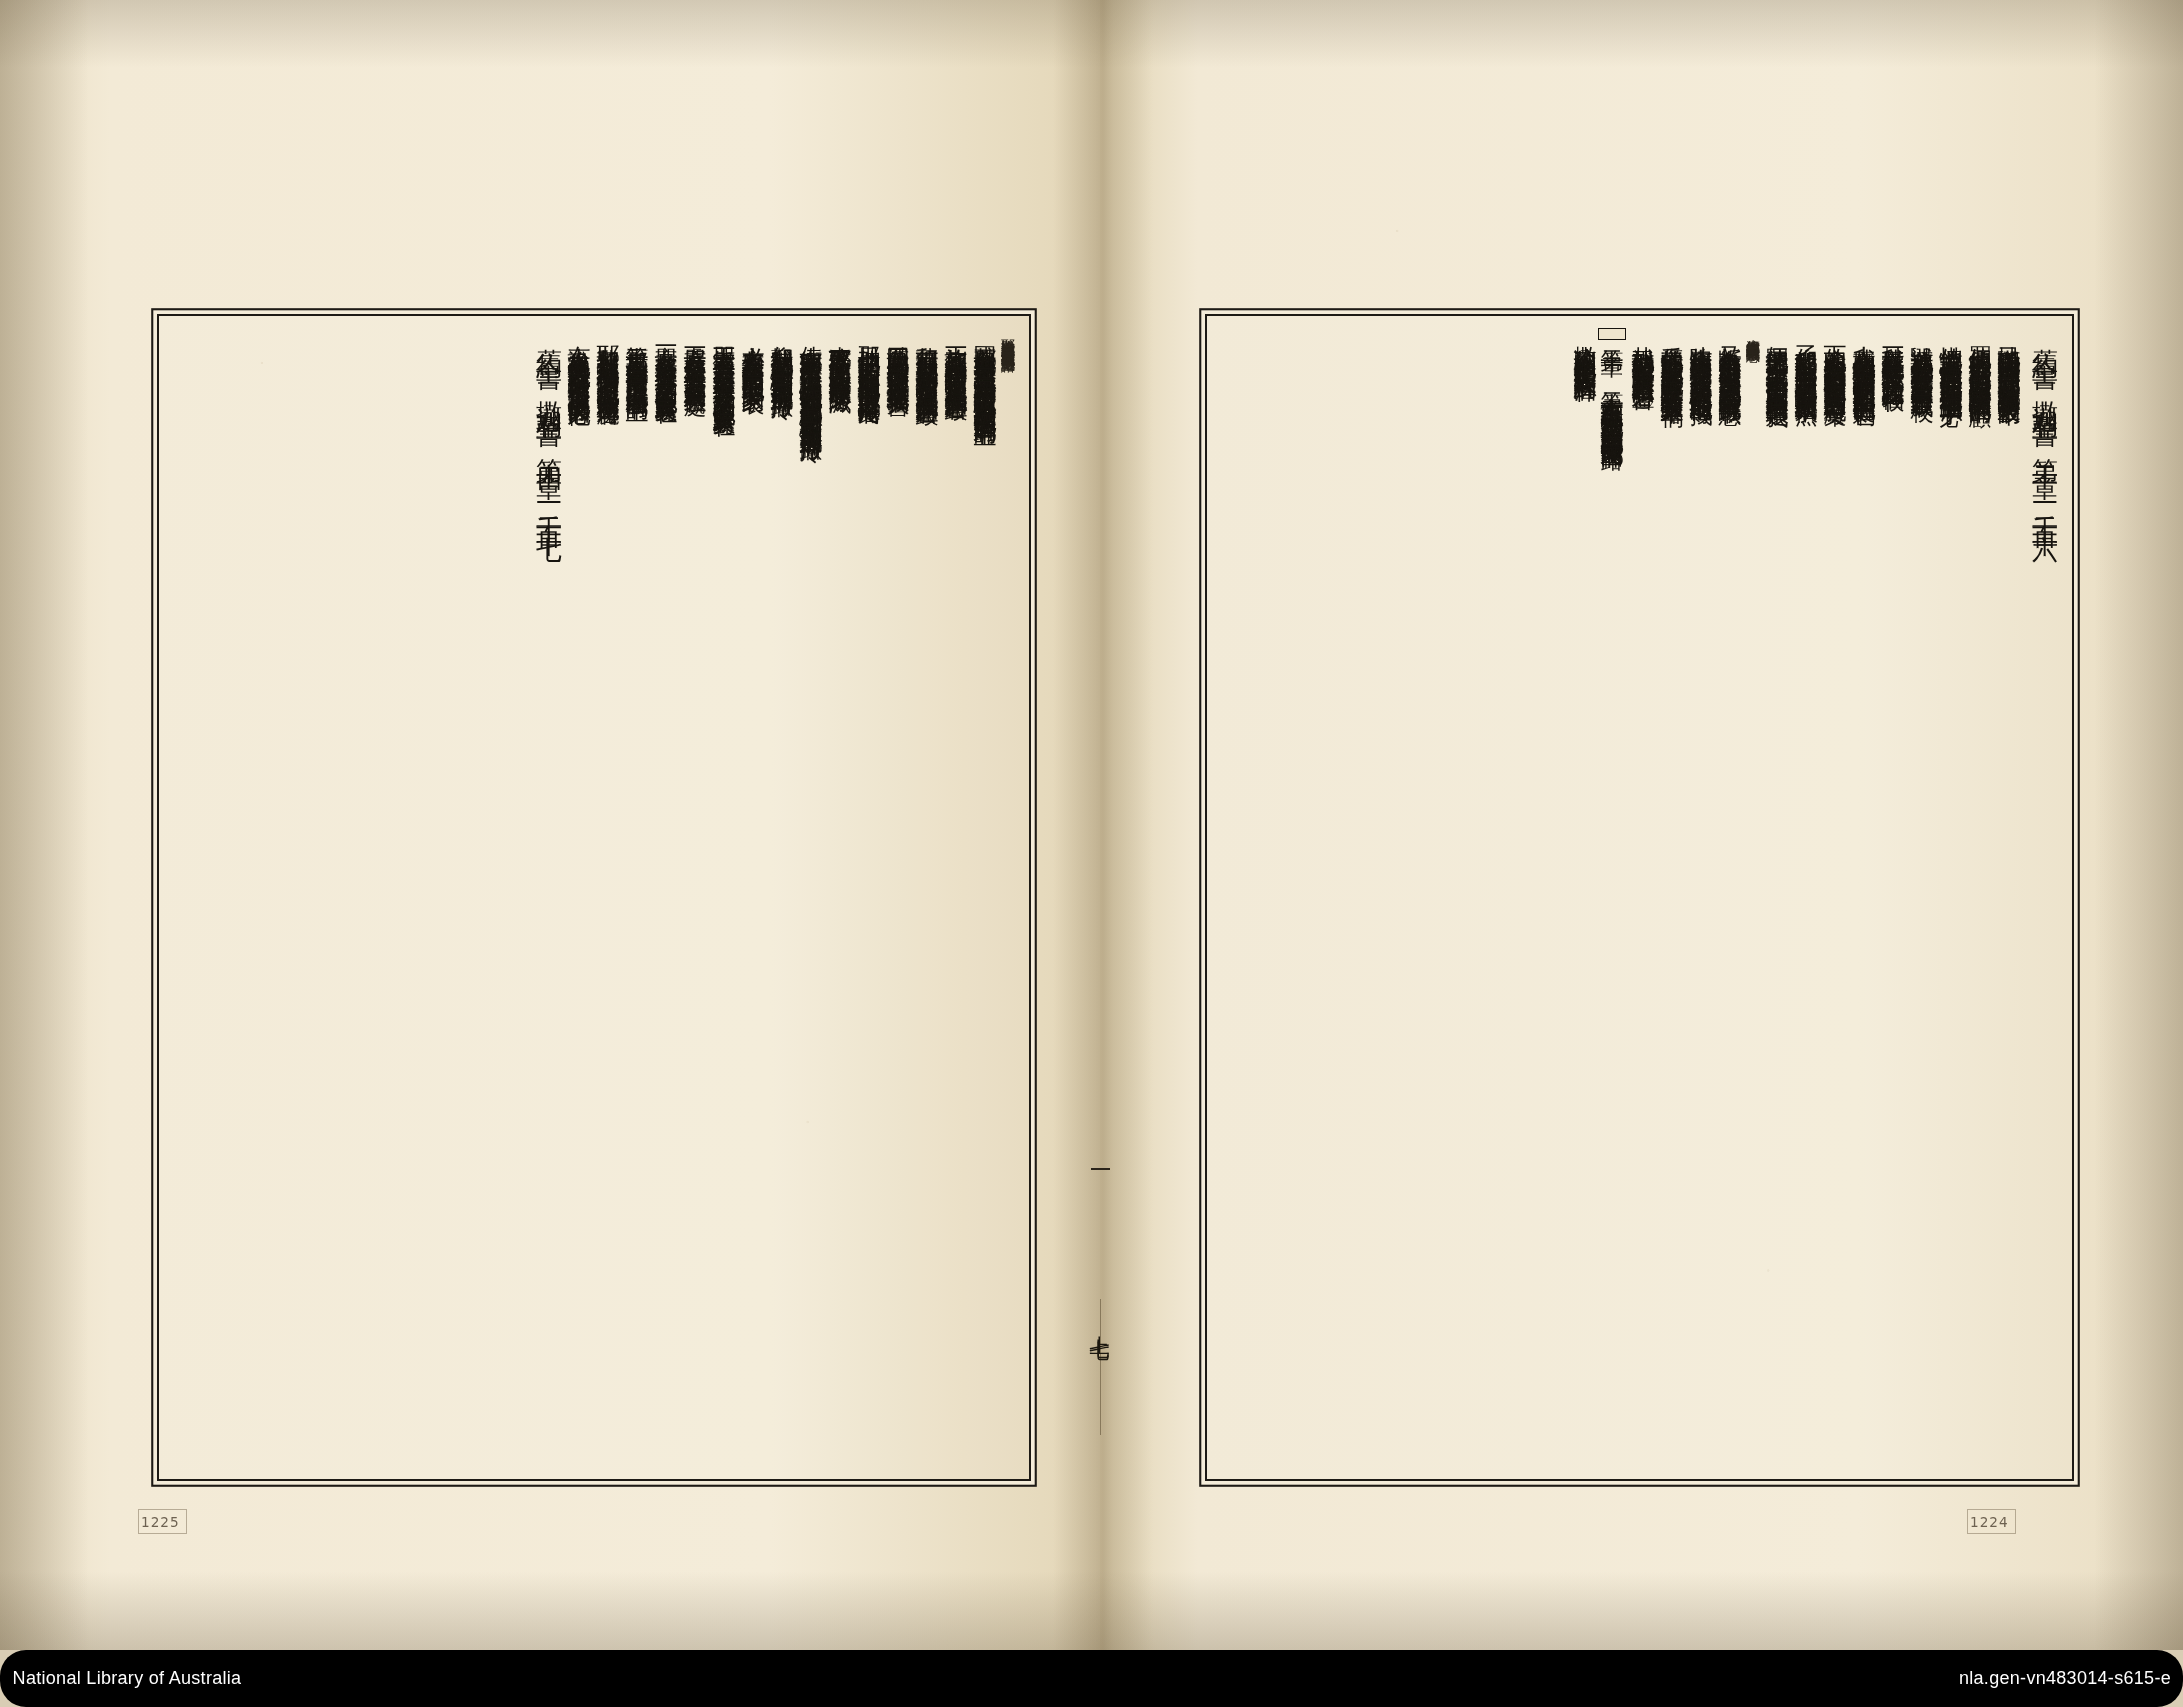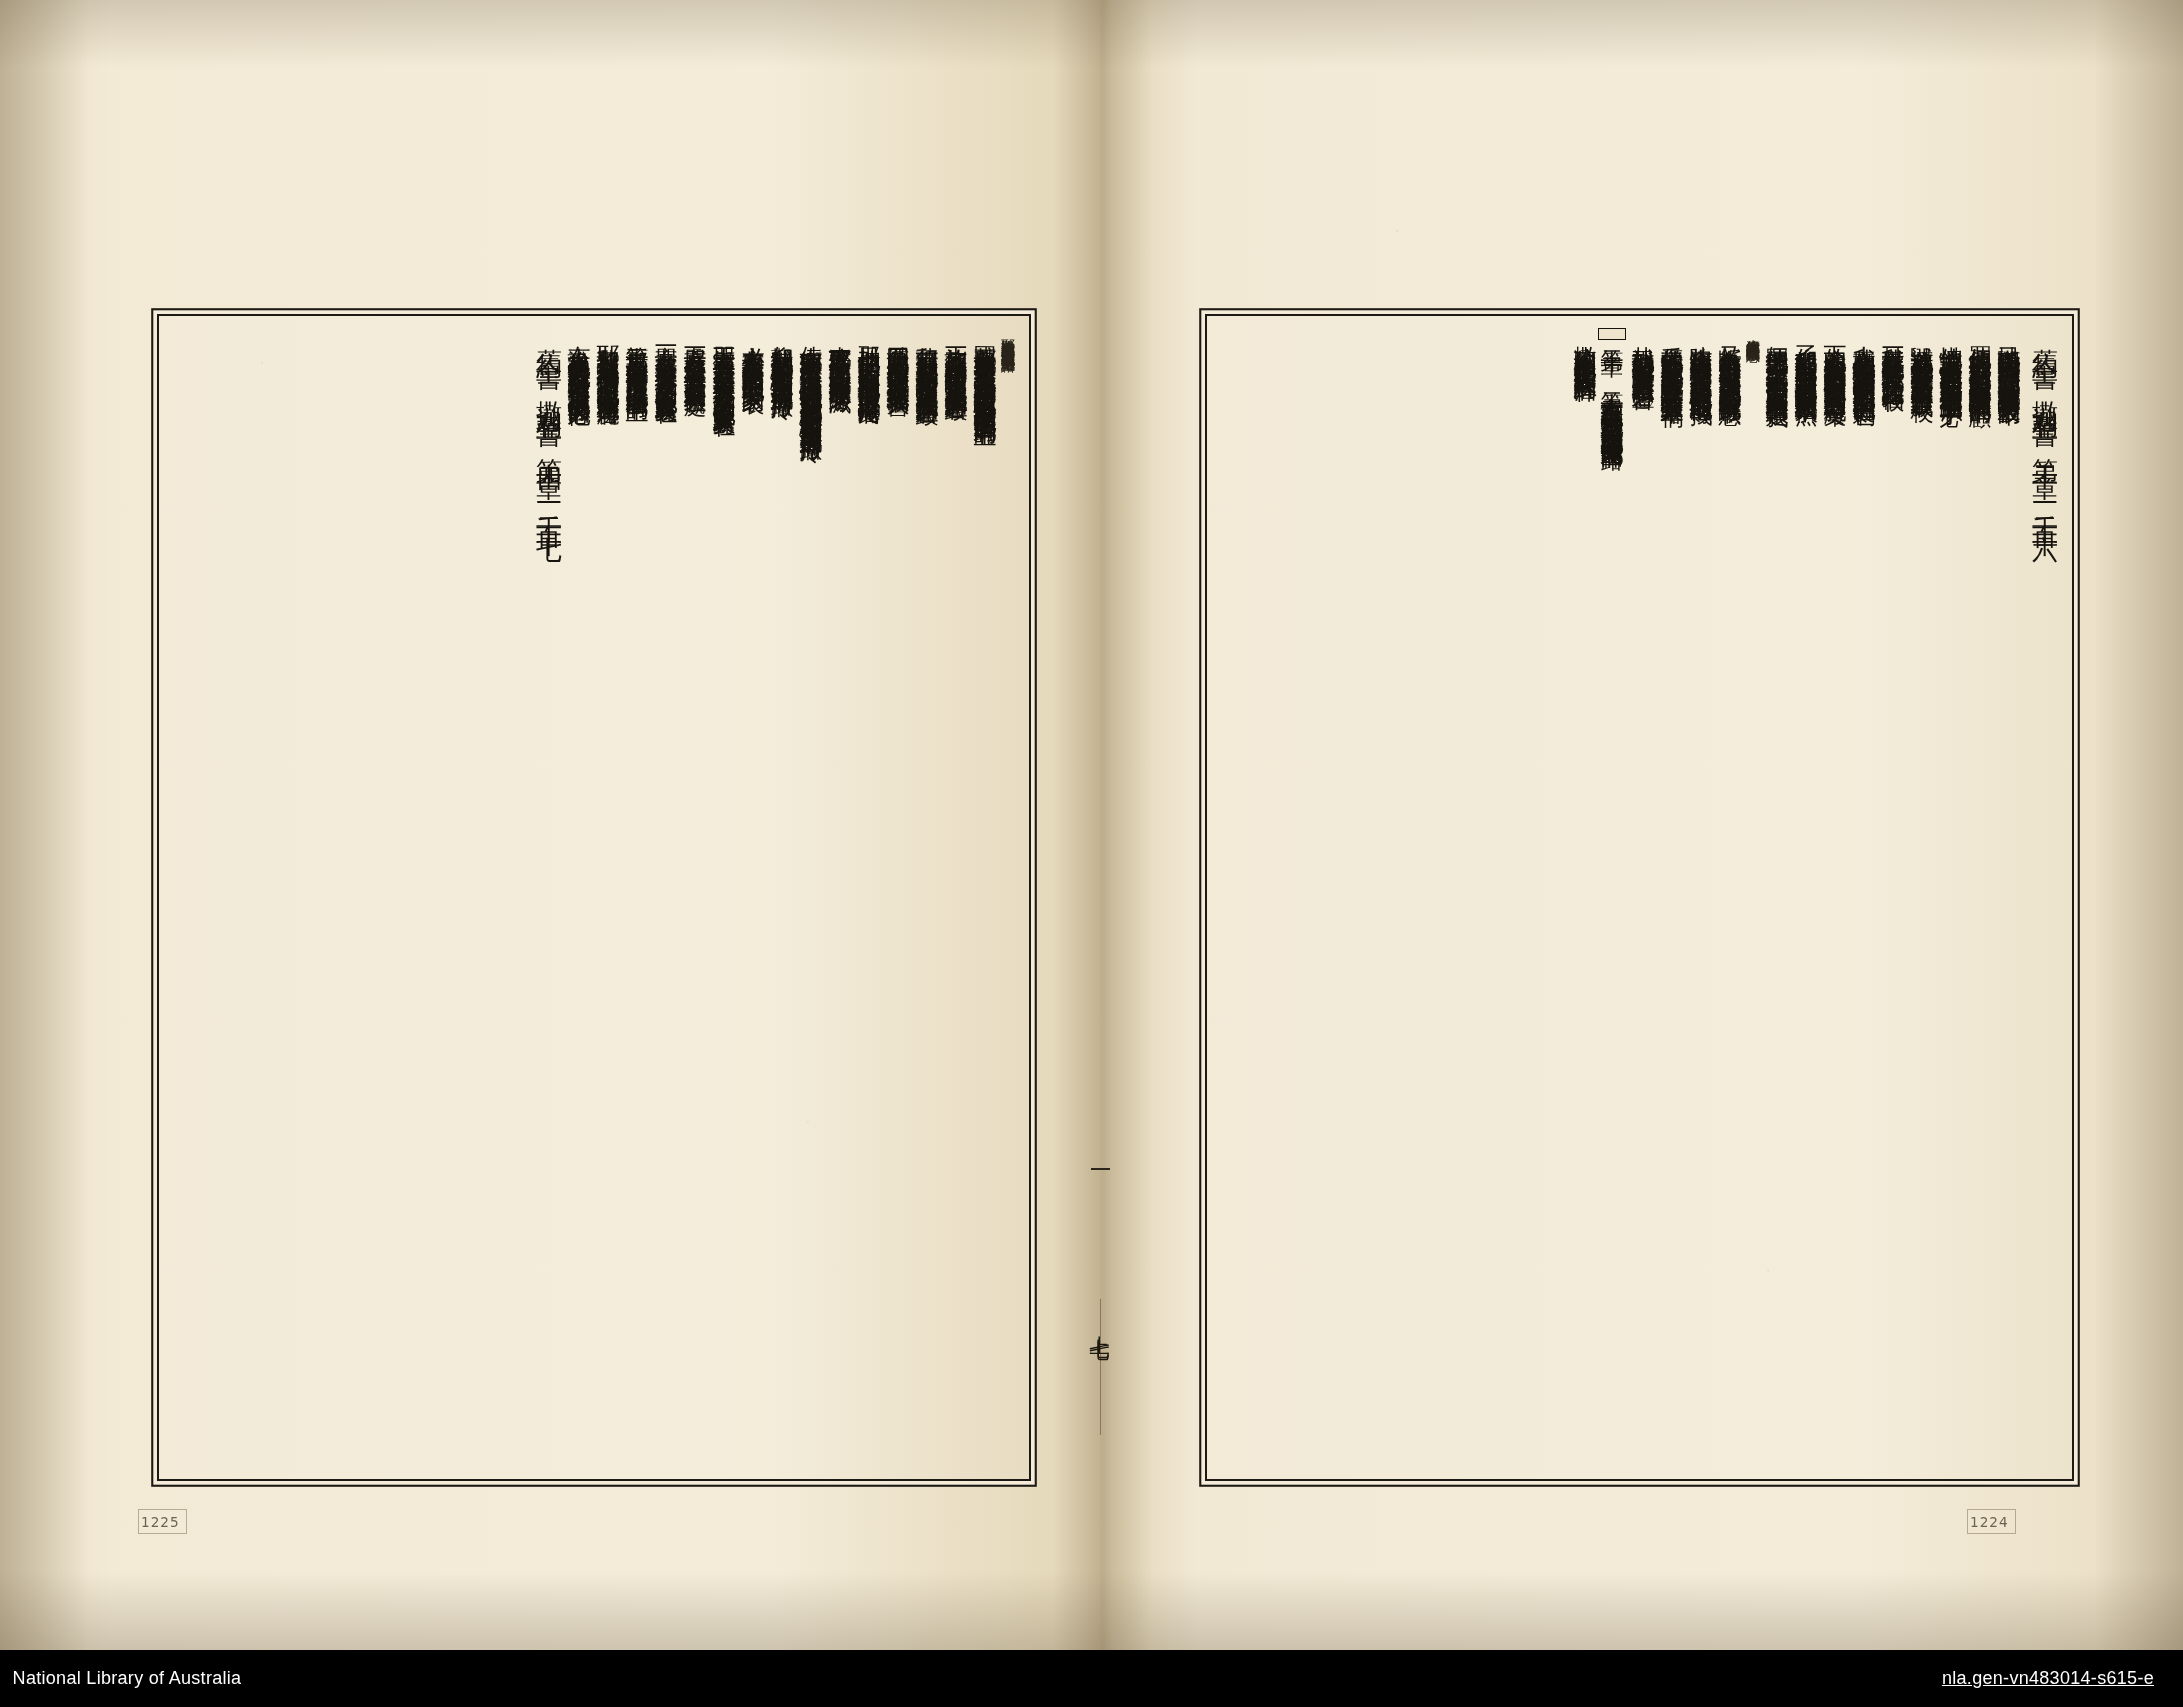--- a/index.html
+++ b/index.html
@@ -181,30 +181,31 @@
     background:#2a241b;
   }
 
   
   #footer {
     position: absolute;
     left: 0; top: 1650px;
     width: 2183px; height: 57px;
     background: #000;
     color: #ffffff;
+    border-radius: 26px;
   }
   #footer .credit {
     position: absolute;
     top: 18px;
     font-size: 18px;
     letter-spacing: 0.3px;
     font-family: "Liberation Sans", sans-serif;
   }
   #footer-left  { left: 12.6px; }
-  #footer-right { right: 29px; text-decoration: underline; }
+  #footer-right { right: 12px; }
 
   
   #vignette {
     position:absolute; left:0; top:0; width:2183px; height:1650px;
     pointer-events:none;
     background:
       linear-gradient(to right, rgba(90,75,50,0.30) 0px, rgba(90,75,50,0.0) 89px),
       linear-gradient(to left, rgba(90,75,50,0.30) 0px, rgba(90,75,50,0.0) 89px),
       linear-gradient(to bottom, rgba(90,75,50,0.22) 0px, rgba(90,75,50,0.0) 68px),
       linear-gradient(to top, rgba(90,75,50,0.25) 0px, rgba(90,75,50,0.0) 79px);

